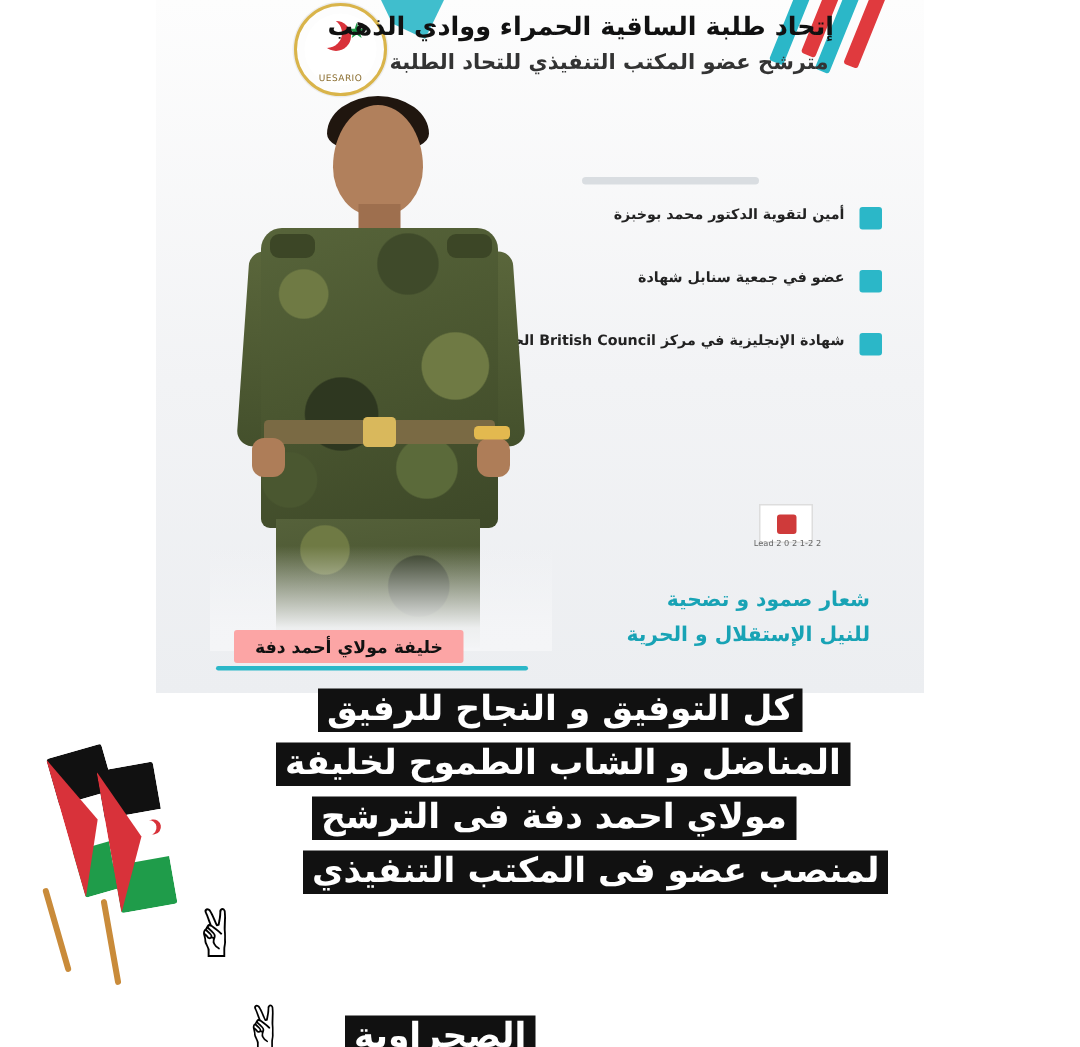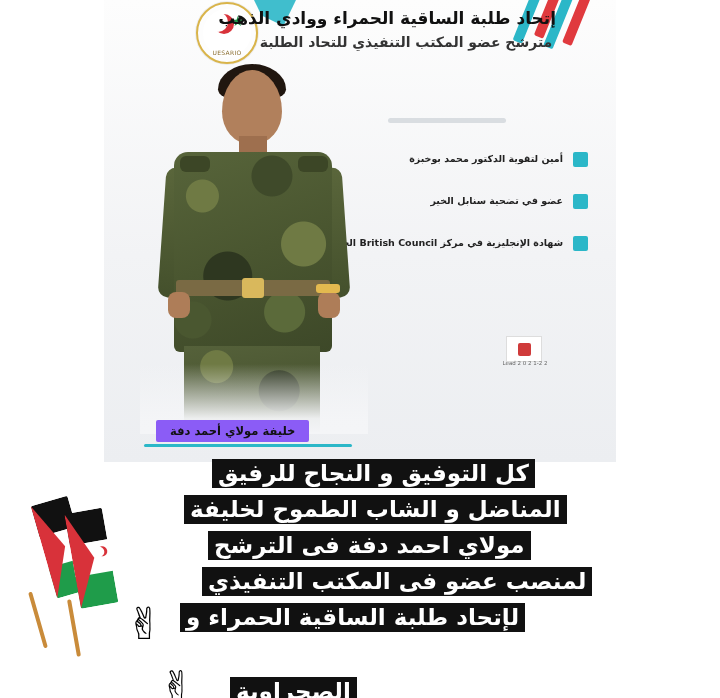--- a/index.html
+++ b/index.html
@@ -146,21 +146,20 @@
 
   
   .bullets {
     position: absolute;
     right: 28px;
     top: 138px;
     width: 245px;
   }
   .b-row {
     display: flex;
-    align-items: center;
     justify-content: flex-start;
     height: 42px;
     gap: 10px;
   }
   .b-sq {
     flex: 0 0 auto;
     width: 15px;
     height: 15px;
     background: #2bb7c8;
     border-radius: 2px;
@@ -233,21 +232,21 @@
     font-weight: bold;
   }
   .slogan .l1 { font-size: 13.5px; }
   .slogan .l2 { font-size: 13.5px; margin-top: 7px; }
 
   
   .name-plate {
     position: absolute;
     left: 52px;
     top: 420px;
-    background: #8b5cf6;
+    background: #fca5a5;
     color: #111;
     font-size: 11.5px;
     font-weight: bold;
     padding: 4px 14px;
     border-radius: 2px;
     white-space: nowrap;
   }
   .name-underline {
     position: absolute;
     left: 40px;
@@ -472,37 +471,41 @@
 
   <div class="bigword-bar"></div>
 
   <div class="bullets">
     <div class="b-row">
       <div class="b-sq"></div>
       <div class="b-txt">أمين لتقوية الدكتور محمد بوخبزة</div>
     </div>
     <div class="b-row">
       <div class="b-sq"></div>
-      <div class="b-txt">عضو في تضحية سنابل الخير</div>
+      <div class="b-txt">عضو في جمعية سنابل شهادة</div>
     </div>
     <div class="b-row">
       <div class="b-sq"></div>
       <div class="b-txt">شهادة الإنجليزية في مركز British Council الجزائري</div>
     </div>
   </div>
 
   <div class="teal-arrow"></div>
   <div class="red-arrow"></div>
 
   <div class="mini-badge">
     <div class="mb-sq"></div>
   </div>
   <div class="mini-badge-cap">Lead
 2 0 2 1-2 2</div>
 
+  <div class="slogan">
+    <div class="l1">شعار صمود و تضحية</div>
+    <div class="l2">للنيل الإستقلال و الحرية</div>
+  </div>
 
   <div class="photo">
     <div class="ph-hair"></div>
     <div class="ph-head"></div>
     <div class="ph-neck"></div>
     <div class="ph-arm-l"></div>
     <div class="ph-arm-r"></div>
     <div class="ph-body"></div>
     <div class="ph-shoulder-l"></div>
     <div class="ph-shoulder-r"></div>
@@ -517,21 +520,20 @@
 
   <div class="name-plate">خليفة مولاي أحمد دفة</div>
   <div class="name-underline"></div>
 </div>
 
 <div id="caption">
   <div class="cap-line c1">كل  التوفيق  و  النجاح  للرفيق</div>
   <div class="cap-line c3">مولاي  احمد  دفة  فى  الترشح</div>
   <div class="cap-line c2">المناضل  و  الشاب  الطموح   لخليفة</div>
   <div class="cap-line c4">لمنصب  عضو  فى  المكتب  التنفيذي</div>
-  <div class="cap-line c5">لإتحاد  طلبة  الساقية  الحمراء  و</div>
   <div class="cap-line c7">الصحراوية</div>
 </div>
 
 <div class="flags">
   <div class="pole p1"></div>
   <div class="pole p2"></div>
   <div class="flag f1">
     <div class="band b-black"></div>
     <div class="band b-white"></div>
     <div class="band b-green"></div>

